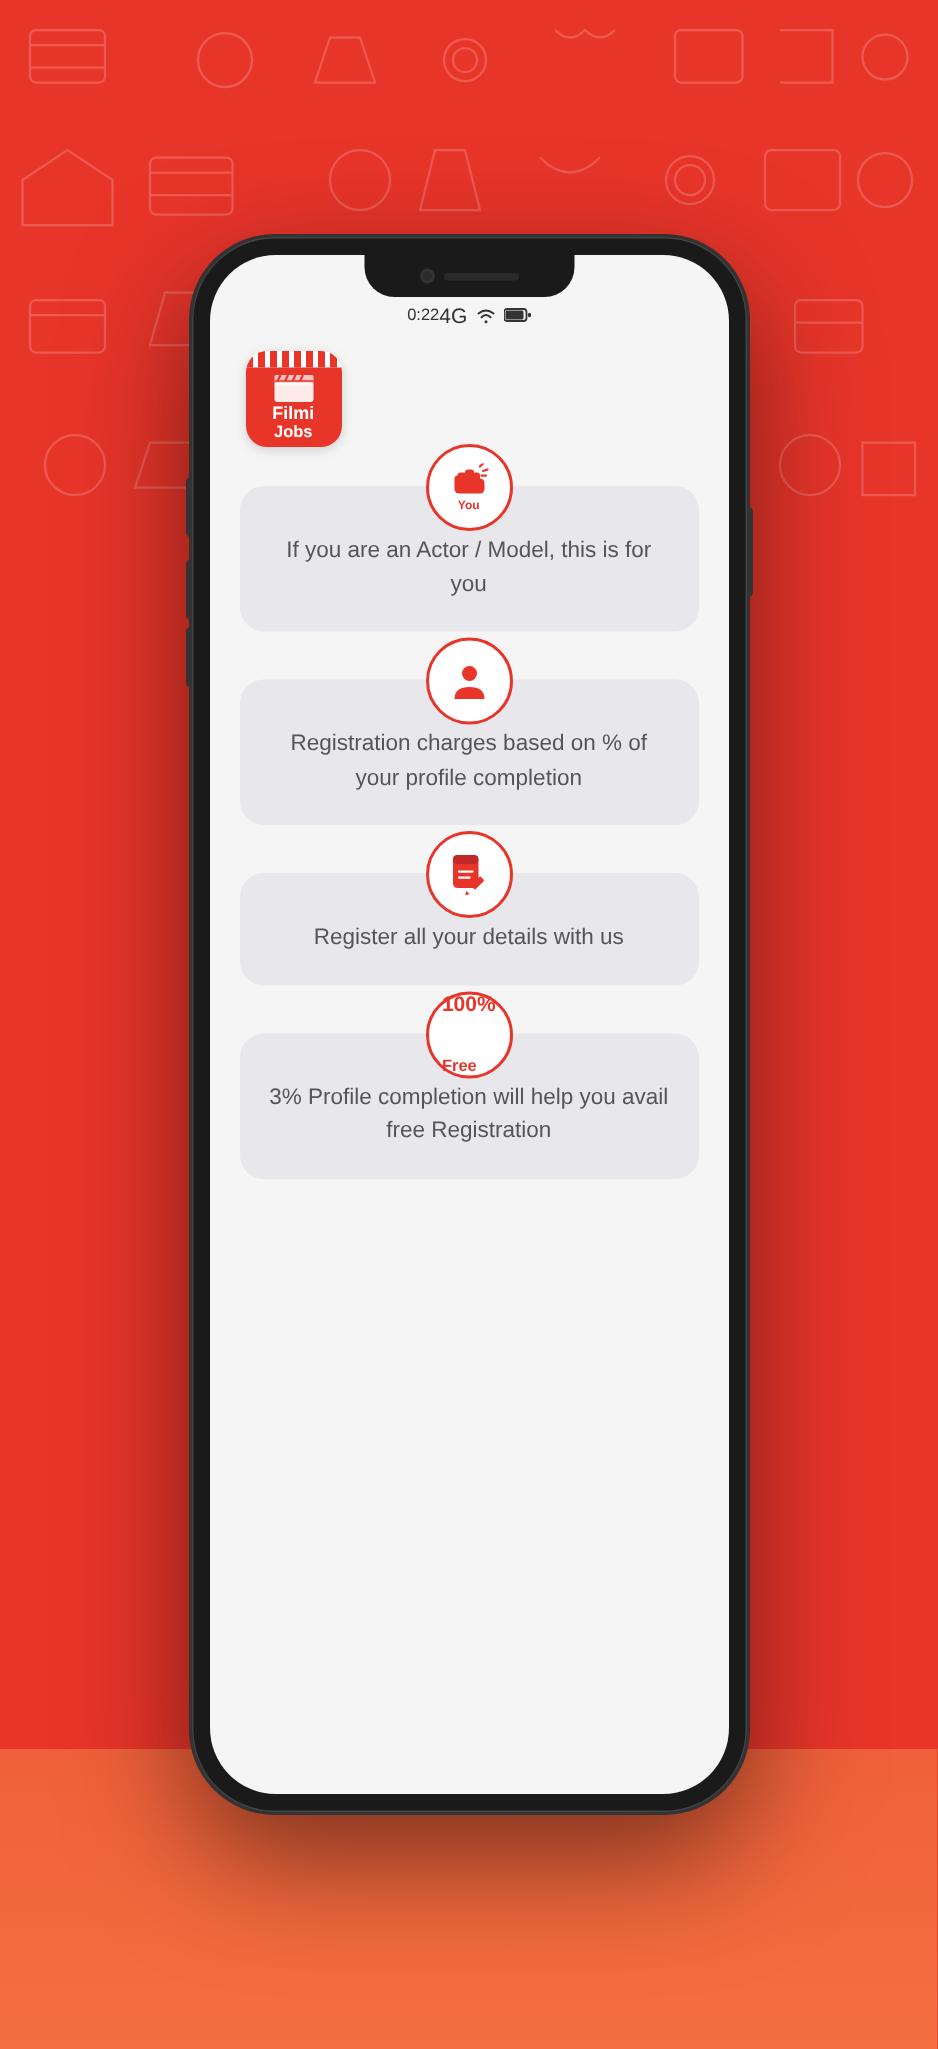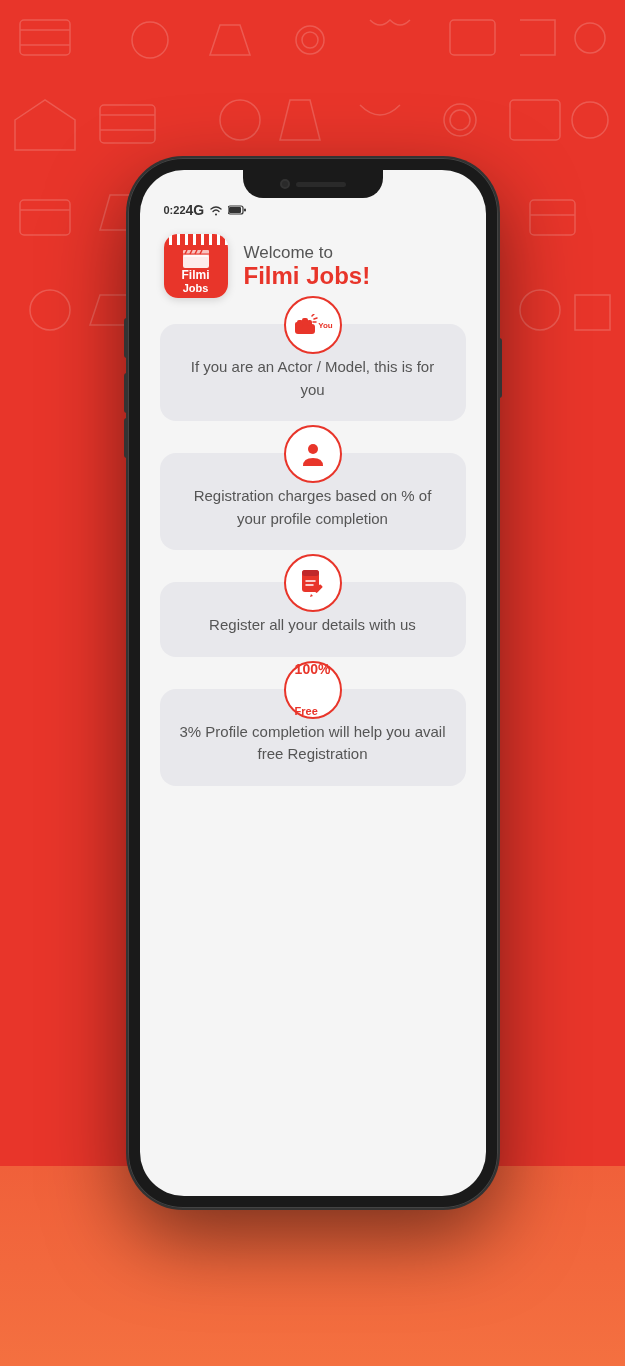--- a/index.html
+++ b/index.html
@@ -121,25 +121,25 @@
     .notch-speaker {
       width: 50px;
       height: 5px;
       background: #2a2a2a;
       border-radius: 3px;
     }
 
     
     .status-bar {
       display: flex;
-      justify-content: flex-start;
+      justify-content: center;
       align-items: center;
       padding: 32px 24px 6px;
       font-size: 11px;
-      font-weight: 700;
+      font-weight: 400;
       color: #333;
     }
 
     .status-right {
       display: flex;
       gap: 5px;
       align-items: center;
     }
 
     
@@ -407,29 +407,25 @@
 
                 <line x1="5" y1="1" x2="3" y2="5" stroke="#e8352a" stroke-width="1.5"></line>
                 <line x1="10" y1="1" x2="8" y2="5" stroke="#e8352a" stroke-width="1.5"></line>
                 <line x1="15" y1="1" x2="13" y2="5" stroke="#e8352a" stroke-width="1.5"></line>
                 <line x1="20" y1="1" x2="18" y2="5" stroke="#e8352a" stroke-width="1.5"></line>
               </svg>
               <span class="logo-text-filmi">Filmi</span>
               <span class="logo-text-jobs">Jobs</span>
             </div>
           </div>
-          <div class="header-text">
-            <span class="welcome-text">Welcome to</span>
-            <span class="brand-title">Filmi Jobs!</span>
-          </div>
         </div>
 
         <div class="feature-card">
           <div class="card-icon-circle">
-            <div style="position:relative; display:flex; align-items:center;">
+            <div style="position:relative; display:flex; flex-direction:column; align-items:center;">
               <svg width="26" height="22" viewBox="0 0 26 22">
 
                 <rect x="3" y="10" width="20" height="10" rx="3" fill="#e8352a"></rect>
                 <rect x="5" y="6" width="6" height="8" rx="2" fill="#e8352a"></rect>
                 <rect x="10" y="4" width="6" height="8" rx="2" fill="#e8352a"></rect>
                 <rect x="15" y="6" width="5" height="6" rx="2" fill="#e8352a"></rect>
                 <rect x="3" y="8" width="5" height="6" rx="2" fill="#e8352a"></rect>
 
                 <line x1="20" y1="2" x2="22" y2="0" stroke="#e8352a" stroke-width="1.5" stroke-linecap="round"></line>
                 <line x1="22" y1="5" x2="25" y2="4" stroke="#e8352a" stroke-width="1.5" stroke-linecap="round"></line>

